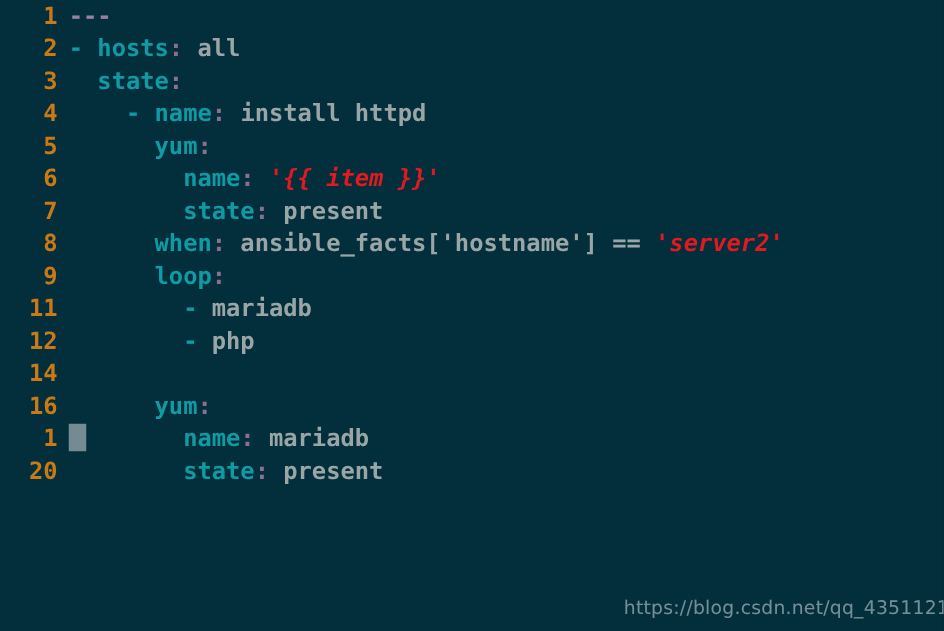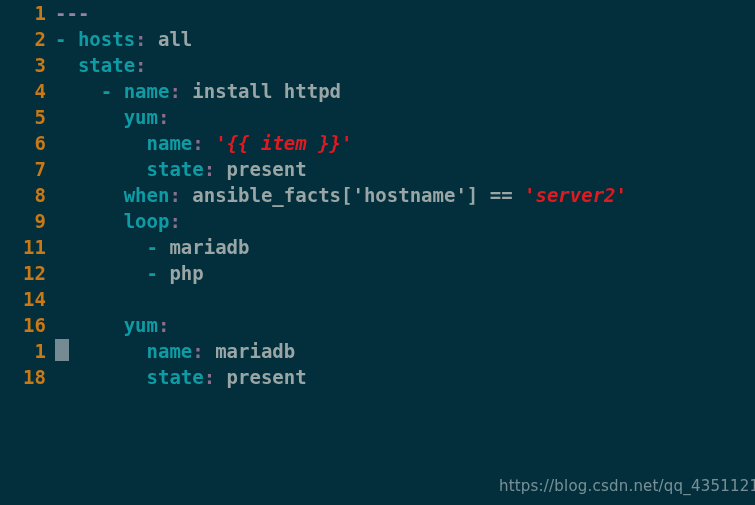--- a/index.html
+++ b/index.html
@@ -86,17 +86,17 @@
       <div class="line"><span class="gutter">5</span><span class="code"><span class="v">      </span><span class="k">yum</span><span class="p">:</span></span></div>
       <div class="line"><span class="gutter">6</span><span class="code"><span class="v">        </span><span class="k">name</span><span class="p">:</span><span class="v"> </span><span class="s">'{{ item }}'</span></span></div>
       <div class="line"><span class="gutter">7</span><span class="code"><span class="v">        </span><span class="k">state</span><span class="p">:</span><span class="v"> present</span></span></div>
       <div class="line"><span class="gutter">8</span><span class="code"><span class="v">      </span><span class="k">when</span><span class="p">:</span><span class="v"> ansible_facts['hostname'] == </span><span class="s">'server2'</span></span></div>
       <div class="line"><span class="gutter">9</span><span class="code"><span class="v">      </span><span class="k">loop</span><span class="p">:</span></span></div>
       <div class="line"><span class="gutter">11</span><span class="code"><span class="v">        </span><span class="dash">- </span><span class="v">mariadb</span></span></div>
       <div class="line"><span class="gutter">12</span><span class="code"><span class="v">        </span><span class="dash">- </span><span class="v">php</span></span></div>
       <div class="line"><span class="gutter">14</span><span class="code"></span></div>
       <div class="line"><span class="gutter">16</span><span class="code"><span class="v">      </span><span class="k">yum</span><span class="p">:</span></span></div>
       <div class="line"><span class="gutter">1</span><span class="code"><span class="v">        </span><span class="k">name</span><span class="p">:</span><span class="v"> mariadb</span></span></div>
-      <div class="line"><span class="gutter">18</span><span class="code"><span class="v">        </span><span class="k">state</span><span class="p">:</span><span class="v"> present</span></span></div>
+      <div class="line"><span class="gutter">20</span><span class="code"><span class="v">        </span><span class="k">state</span><span class="p">:</span><span class="v"> present</span></span></div>
     </div>
   <div class="cursor"></div>
   <div class="watermark">https://blog.csdn.net/qq_43511217</div>
 </div>
 
 </body></html>

